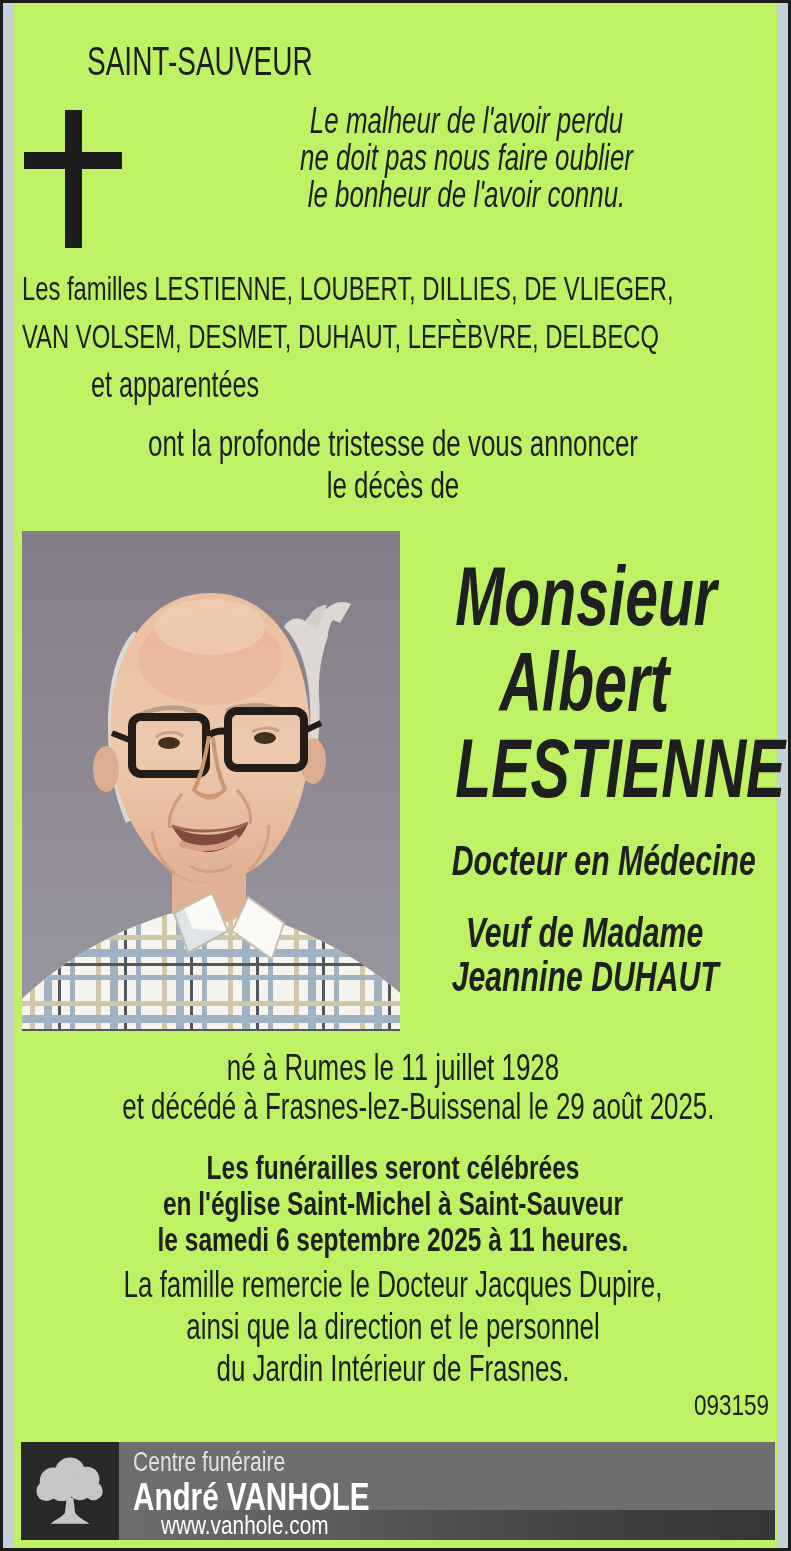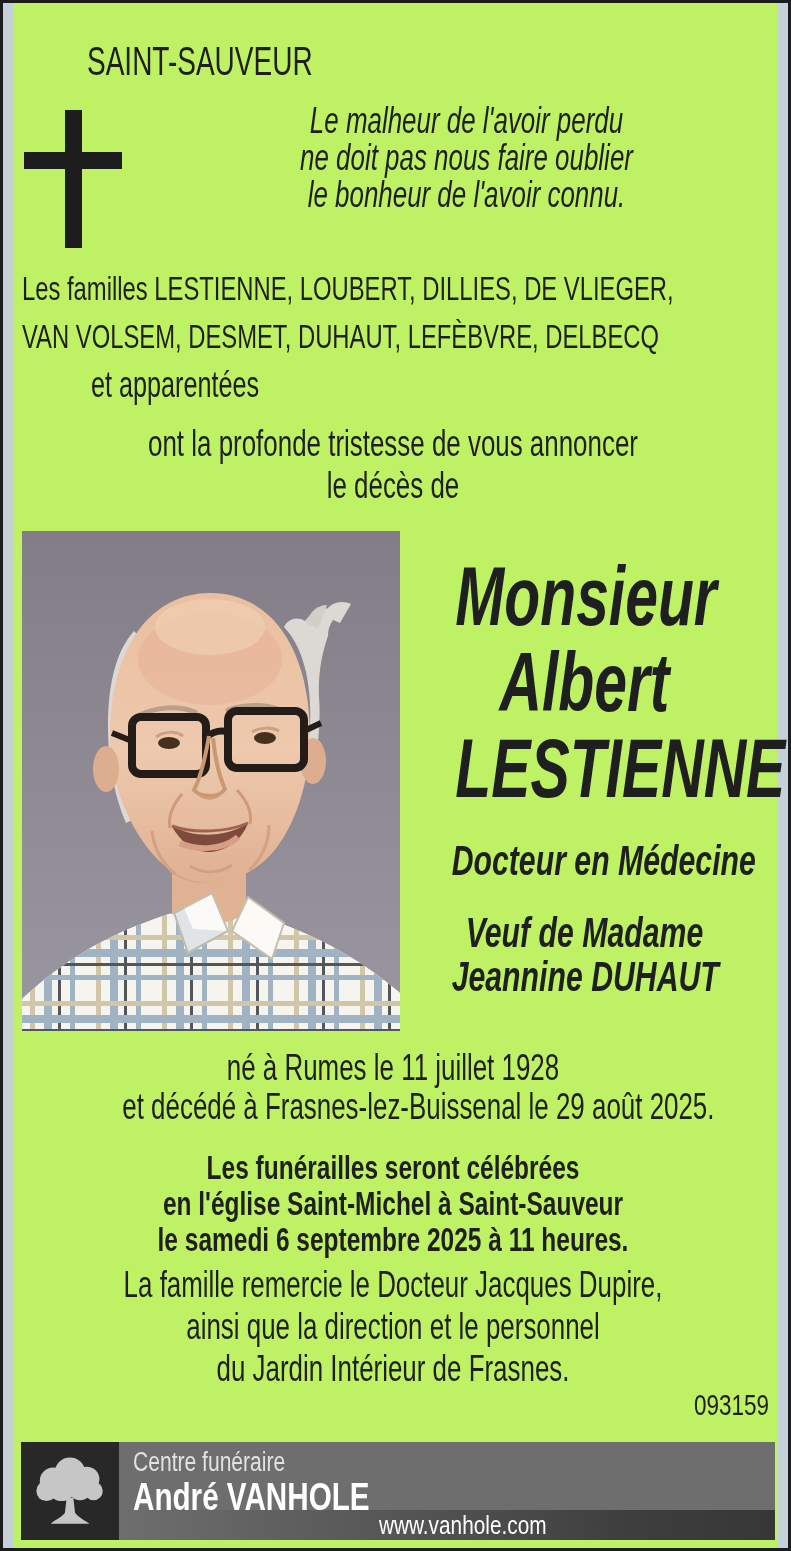--- a/index.html
+++ b/index.html
@@ -65,21 +65,21 @@
                 transform:scaleX(0.78); transform-origin:0 50%; }
   .company-name { font-size:38px; line-height:40px; font-weight:bold; color:#ffffff;
                 transform:scaleX(0.78); transform-origin:0 50%; }
   .phones     { position:absolute; right:10px; top:3px; }
   .phone-row  { display:flex; align-items:baseline; justify-content:flex-end; gap:9px;
                 height:33px; transform:scaleX(0.80); transform-origin:100% 50%; white-space:nowrap; }
   .phone-label  { font-size:24px; font-weight:bold; color:#b8b8b8; }
   .phone-number { font-size:35px; font-weight:bold; color:#ffffff; }
   .www-strip  { position:absolute; left:98px; right:0; bottom:0; height:30px;
                 background:linear-gradient(to right,#6e6e6e 0%,#5a5a5a 35%,#3e3e3e 78%,#373737 100%);
-                text-align:center; padding-right:10px; box-sizing:border-box; }
+                text-align:left; padding-right:10px; box-sizing:border-box; }
   .www-strip span { display:inline-block; font-size:26px; line-height:30px; color:#ffffff;
                 transform:scaleX(0.80); transform-origin:100% 50%; white-space:nowrap; }
 </style>
 </head>
 <body>
 
 <div class="page">
 
   <div class="band band-left"></div>
   <div class="band band-right"></div>

